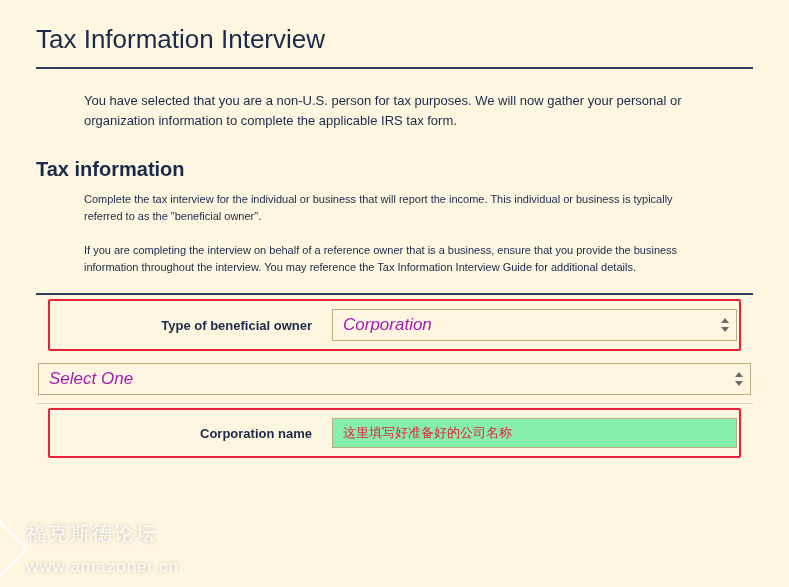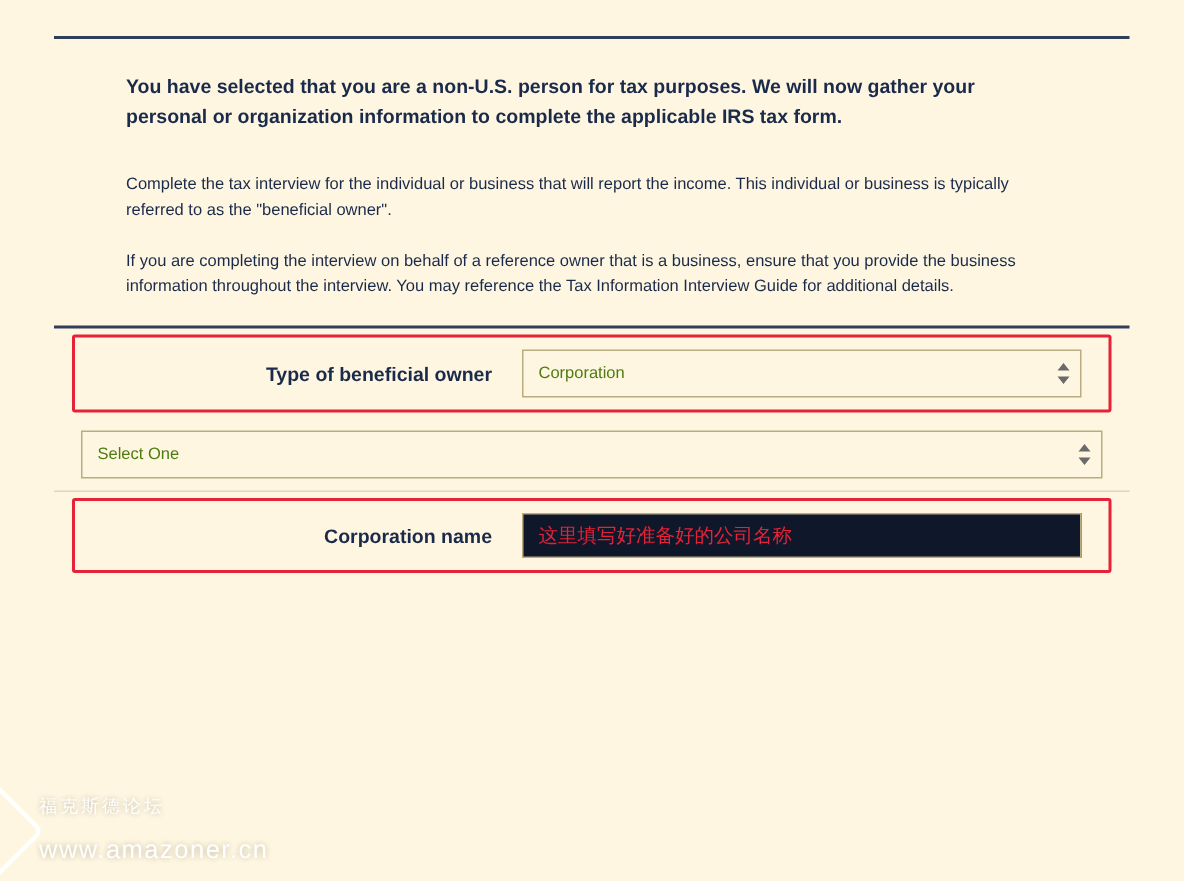--- a/index.html
+++ b/index.html
@@ -20,21 +20,21 @@
       margin-bottom: 12px;
     }
     .title-rule {
       border: none;
       border-top: 2px solid #2f3e5a;
       margin-bottom: 22px;
     }
     .intro {
       padding: 0 48px;
       font-size: 13px;
-      font-weight: bold;
+      font-weight: normal;
       line-height: 1.5;
       color: #1a2a4a;
       margin-bottom: 28px;
     }
     .section-heading {
       font-size: 20px;
       font-weight: bold;
       color: #1a2a4a;
       margin-bottom: 10px;
     }
@@ -47,21 +47,21 @@
     }
     .section-desc p { margin-bottom: 18px; }
     .section-rule {
       border: none;
       border-top: 2px solid #2f3e5a;
       margin-top: 4px;
     }
     .form-row {
       display: flex;
       align-items: center;
-      padding: 8px 18px;
+      padding: 8px 2px;
       border-bottom: 1px solid #dcd5bd;
       gap: 8px;
     }
     .form-row.hl-1,
     .form-row.hl-3 {
       border: 2px solid #e52238;
       border-radius: 2px;
       margin: 4px 12px;
     }
     .form-label {
@@ -75,43 +75,44 @@
     }
     .select-wrap {
       flex: 1;
       position: relative;
     }
     .select {
       width: 100%;
       height: 32px;
       border: 1px solid #b8ac80;
       background: #fef6e0;
-      font-size: 11px;
-      color: #4d7c0f;
+      font-size: 17px;
+      color: #a21caf;
       padding: 0 28px 0 10px;
       appearance: none;
+      font-style: italic;
       -webkit-appearance: none;
     }
     .select-caret {
       position: absolute;
       right: 0;
       top: 0;
       bottom: 0;
       width: 24px;
       display: flex;
       align-items: center;
       justify-content: center;
       pointer-events: none;
     }
     .select-caret svg { width: 10px; height: 14px; fill: #6a6a6a; }
     .text-input {
       flex: 1;
       height: 30px;
       border: 1px solid #b8ac80;
-      background: #0f172a;
+      background: #86efac;
       font-size: 13px;
       color: #e52238;
       padding: 0 10px;
     }
     .text-input.plain { color: #1a2a4a; }
     .watermark {
       position: absolute;
       left: -26px;
       bottom: 10px;
       display: flex;
@@ -123,31 +124,33 @@
       gap: 6px;
     }
     .wm-shape {
       width: 46px;
       height: 46px;
       transform: rotate(45deg);
       border: 3px solid #fff;
       border-radius: 6px;
     }
     .wm-text { display: flex; flex-direction: column; line-height: 1.2; }
-    .wm-line1 { font-size: 12px; letter-spacing: 2px; }
+    .wm-line1 { font-size: 20px; letter-spacing: 2px; }
     .wm-line2 { font-size: 17px; letter-spacing: 1px; margin-top: 12px; }
   </style>
 </head>
 <body>
 
 <div class="container">
+  <h1 class="page-title">Tax Information Interview</h1>
   <hr class="title-rule">
 
   <div class="intro">You have selected that you are a non-U.S. person for tax purposes. We will now gather your personal or organization information to complete the applicable IRS tax form.</div>
 
+  <h2 class="section-heading">Tax information</h2>
   <div class="section-desc">
     <p>Complete the tax interview for the individual or business that will report the income. This individual or business is typically referred to as the "beneficial owner".</p>
     <p>If you are completing the interview on behalf of a reference owner that is a business, ensure that you provide the business information throughout the interview. You may reference the Tax Information Interview Guide for additional details.</p>
   </div>
   <hr class="section-rule">
 
   <div class="form-row hl-1">
     <div class="form-label">Type of beneficial owner</div>
     <div class="select-wrap">
       <input class="select" readonly="" value="Corporation" style="">

